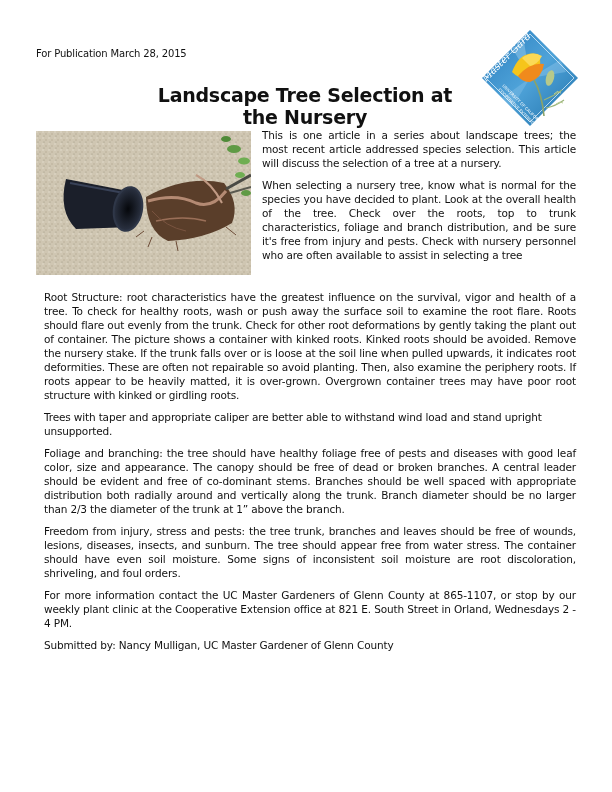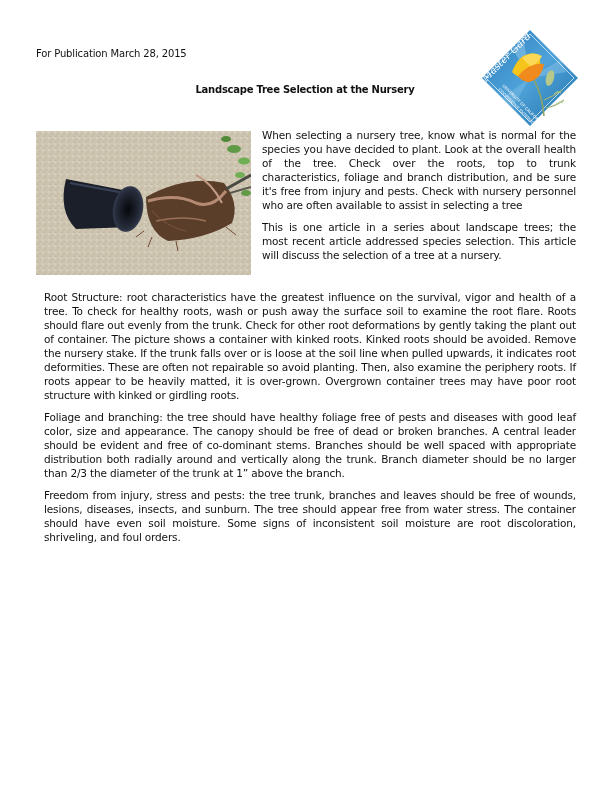--- a/index.html
+++ b/index.html
@@ -21,21 +21,21 @@
       top: 48px;
       font-size: 10px;
       letter-spacing: -0.15px;
     }
     .title {
       position: absolute;
       left: 150px;
       top: 84px;
       width: 310px;
       text-align: center;
-      font-size: 10px;
+      font-size: 19px;
       font-weight: bold;
       letter-spacing: -0.25px;
       margin: 0;
     }
     .logo {
       position: absolute;
       left: 472px;
       top: 20px;
       width: 116px;
       height: 116px;
@@ -156,21 +156,24 @@
 
     <ellipse cx="198" cy="18" rx="7" ry="4" fill="#5f9a45"></ellipse>
     <ellipse cx="208" cy="30" rx="6" ry="3.5" fill="#6fae52"></ellipse>
     <ellipse cx="190" cy="8" rx="5" ry="3" fill="#4f8a38"></ellipse>
     <ellipse cx="210" cy="62" rx="5" ry="3" fill="#5f9a45"></ellipse>
     <ellipse cx="204" cy="44" rx="5" ry="3" fill="#6fae52"></ellipse>
   </svg>
 </div>
 
 <div class="right-col">
+  <p class="body-text">This is one article in a series about landscape trees; the most recent article addressed species selection.   This article will discuss the selection of a tree at a nursery.</p>
   <p class="body-text">When selecting a nursery tree, know what is normal for the species you have decided to plant. Look at the overall health of the tree. Check over the roots, top to trunk characteristics, foliage and branch distribution, and be sure it's free from injury and pests. Check with nursery personnel who are often available to assist in selecting a tree</p>
-  <p class="body-text">This is one article in a series about landscape trees; the most recent article addressed species selection.   This article will discuss the selection of a tree at a nursery.</p>
 </div>
 
 <div class="full-col">
   <p class="body-text">Root Structure: root characteristics have the greatest influence on the survival, vigor and health of a tree. To check for healthy roots, wash or push away the surface soil to examine the root flare. Roots should flare out evenly from the trunk. Check for other root deformations by gently taking the plant out of container.  The picture shows a container with kinked roots.  Kinked roots should be avoided.  Remove the nursery stake. If the trunk falls over or is loose at the soil line when pulled upwards, it indicates root deformities. These are often not repairable so avoid planting. Then, also examine the periphery roots. If roots appear to be heavily matted, it is over-grown. Overgrown container trees may have poor root structure with kinked or girdling roots.</p>
+  <p class="body-text nojustify">Trees with taper and appropriate caliper are better able to withstand wind load and stand upright unsupported.</p>
   <p class="body-text">Foliage and branching: the tree should have healthy foliage free of pests and diseases with good leaf color, size and appearance. The canopy should be free of dead or broken branches. A central leader should be evident and free of co-dominant stems. Branches should be well spaced with appropriate distribution both radially around and vertically along the trunk. Branch diameter should be no larger than 2/3 the diameter of the trunk at 1” above the branch.</p>
   <p class="body-text">Freedom from injury, stress and pests: the tree trunk, branches and leaves should be free of wounds, lesions, diseases, insects, and sunburn. The tree should appear free from water stress. The container should have even soil moisture. Some signs of inconsistent soil moisture are root discoloration, shriveling, and foul orders.</p>
+  <p class="body-text">For more information contact the UC Master Gardeners of Glenn County at 865-1107, or stop by our weekly plant clinic at the Cooperative Extension office at 821 E. South Street in Orland, Wednesdays 2 - 4 PM.</p>
+  <p class="body-text nojustify">Submitted by: Nancy Mulligan, UC Master Gardener of Glenn County</p>
 </div>
 
 </body></html>

